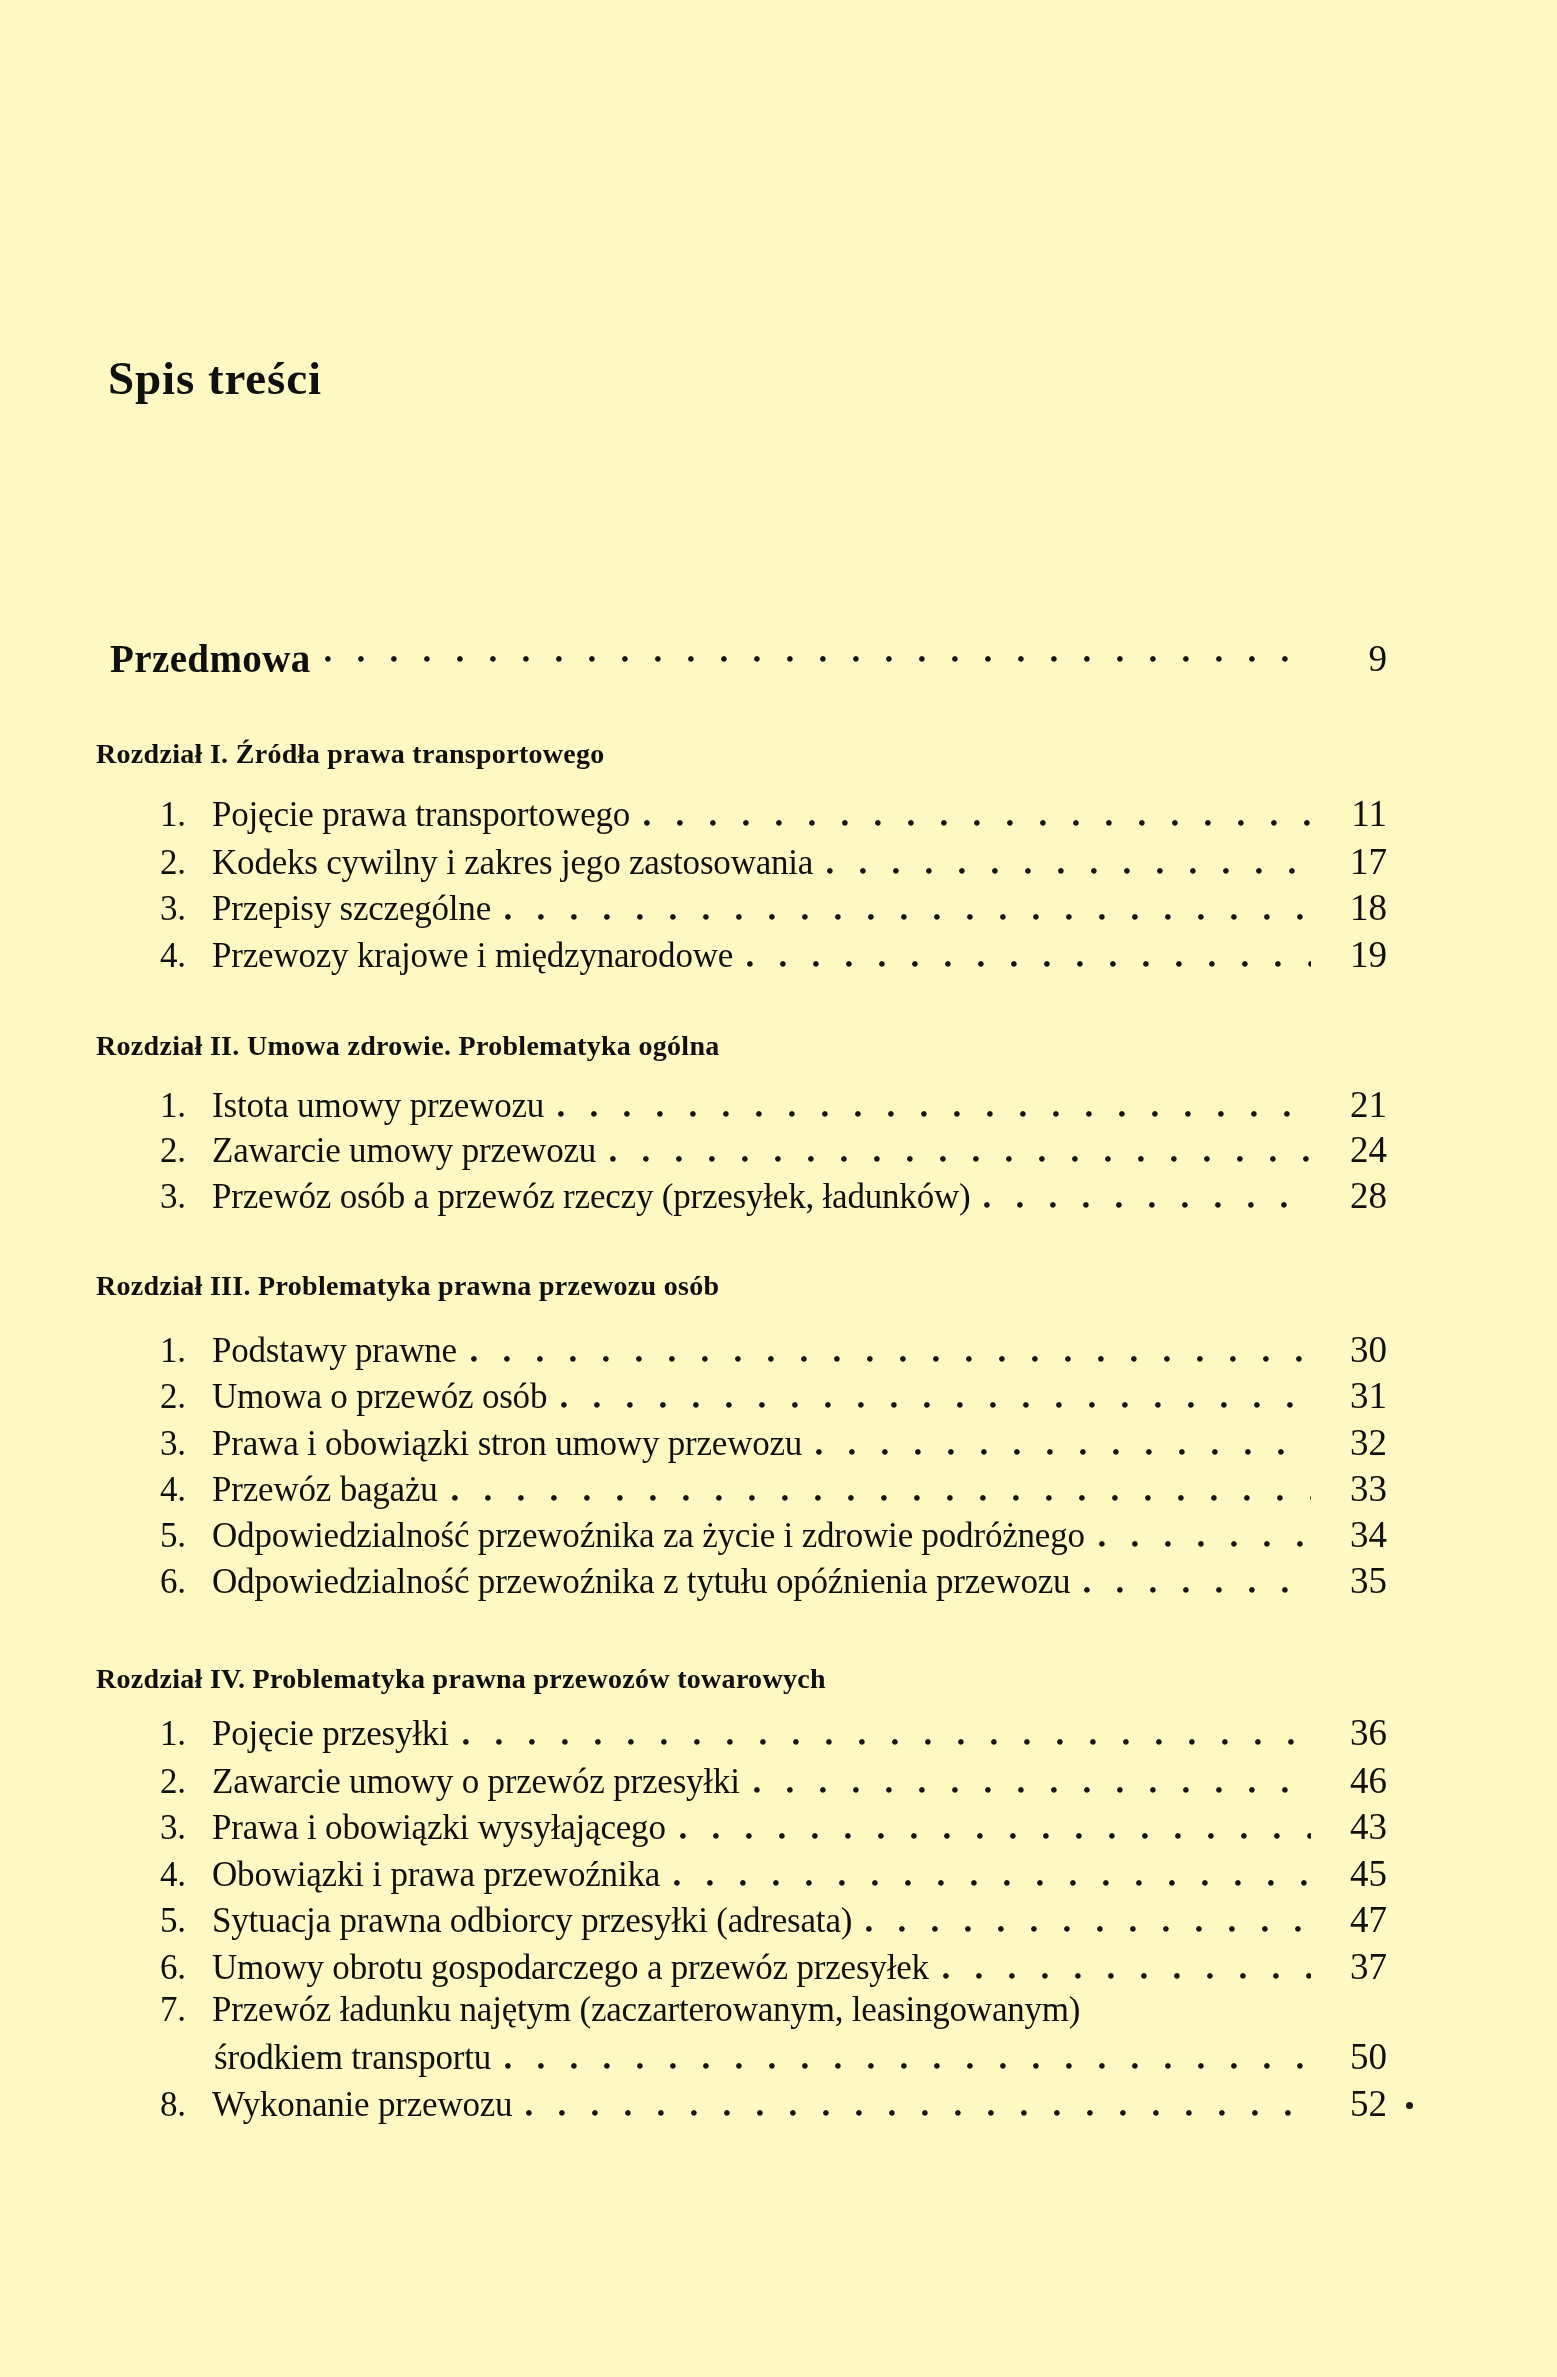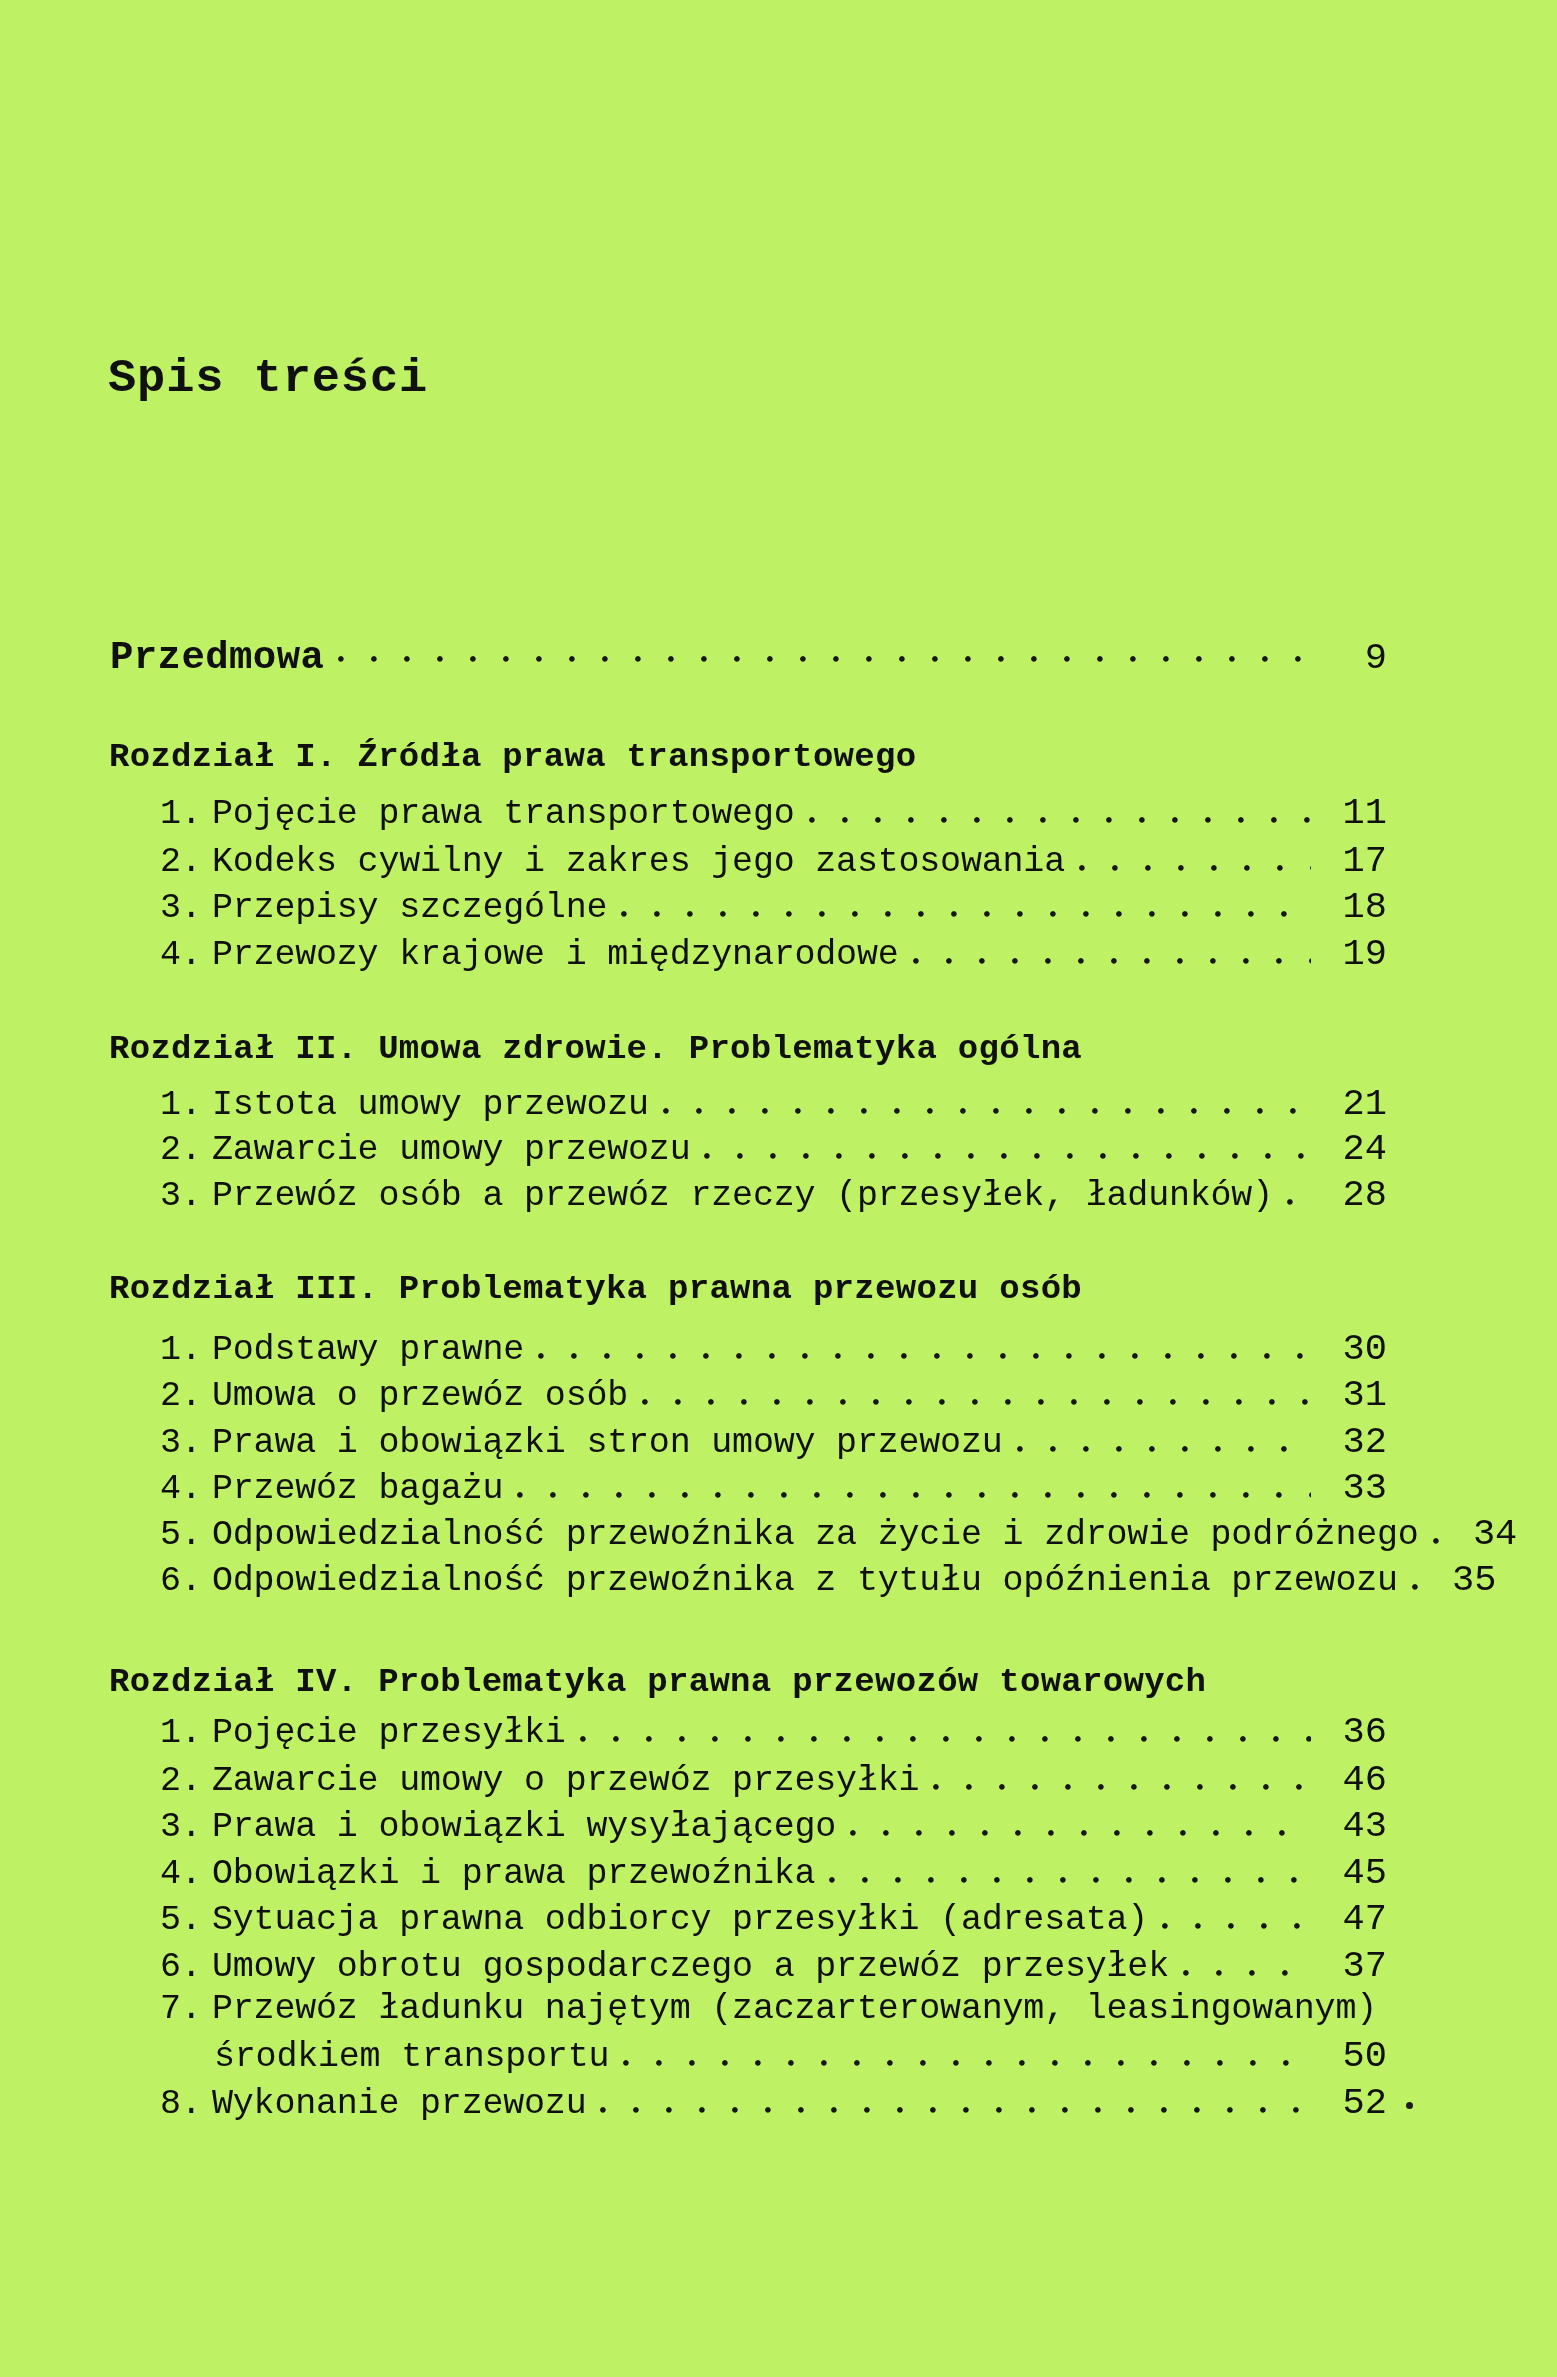--- a/index.html
+++ b/index.html
@@ -1,31 +1,31 @@
 <!DOCTYPE html>
 <html lang="pl" style="font-size:14px"><head>
 <meta charset="utf-8">
 <style>
   html,body{margin:0;padding:0;background:#e8e8e8;}
   #page{
     position:relative;
     width:1557px;height:2377px;
-    background:#bef264;
+    background:#fef9c3;
     color:#101010;
-    font-family:Liberation Mono, monospace;
+    font-family:Liberation Serif, serif;
     overflow:hidden;
   }
   .page-title{
     position:absolute;left:108px;top:355px;
     font-size:47px;font-weight:bold;line-height:1;letter-spacing:0.9px;
     white-space:nowrap;
   }
   .heading{
-    position:absolute;left:109px;
-    font-size:34px;font-weight:bold;line-height:1;letter-spacing:0.3px;
+    position:absolute;left:96px;
+    font-size:28px;font-weight:bold;line-height:1;letter-spacing:0.3px;
     white-space:nowrap;
   }
   .toc-row{
     position:absolute;
     display:flex;align-items:baseline;
     font-size:35px;line-height:1;letter-spacing:-0.2px;
   }
   .toc-row .num{flex:0 0 52px;}
   .toc-row .txt{white-space:nowrap;}
   .leader{

